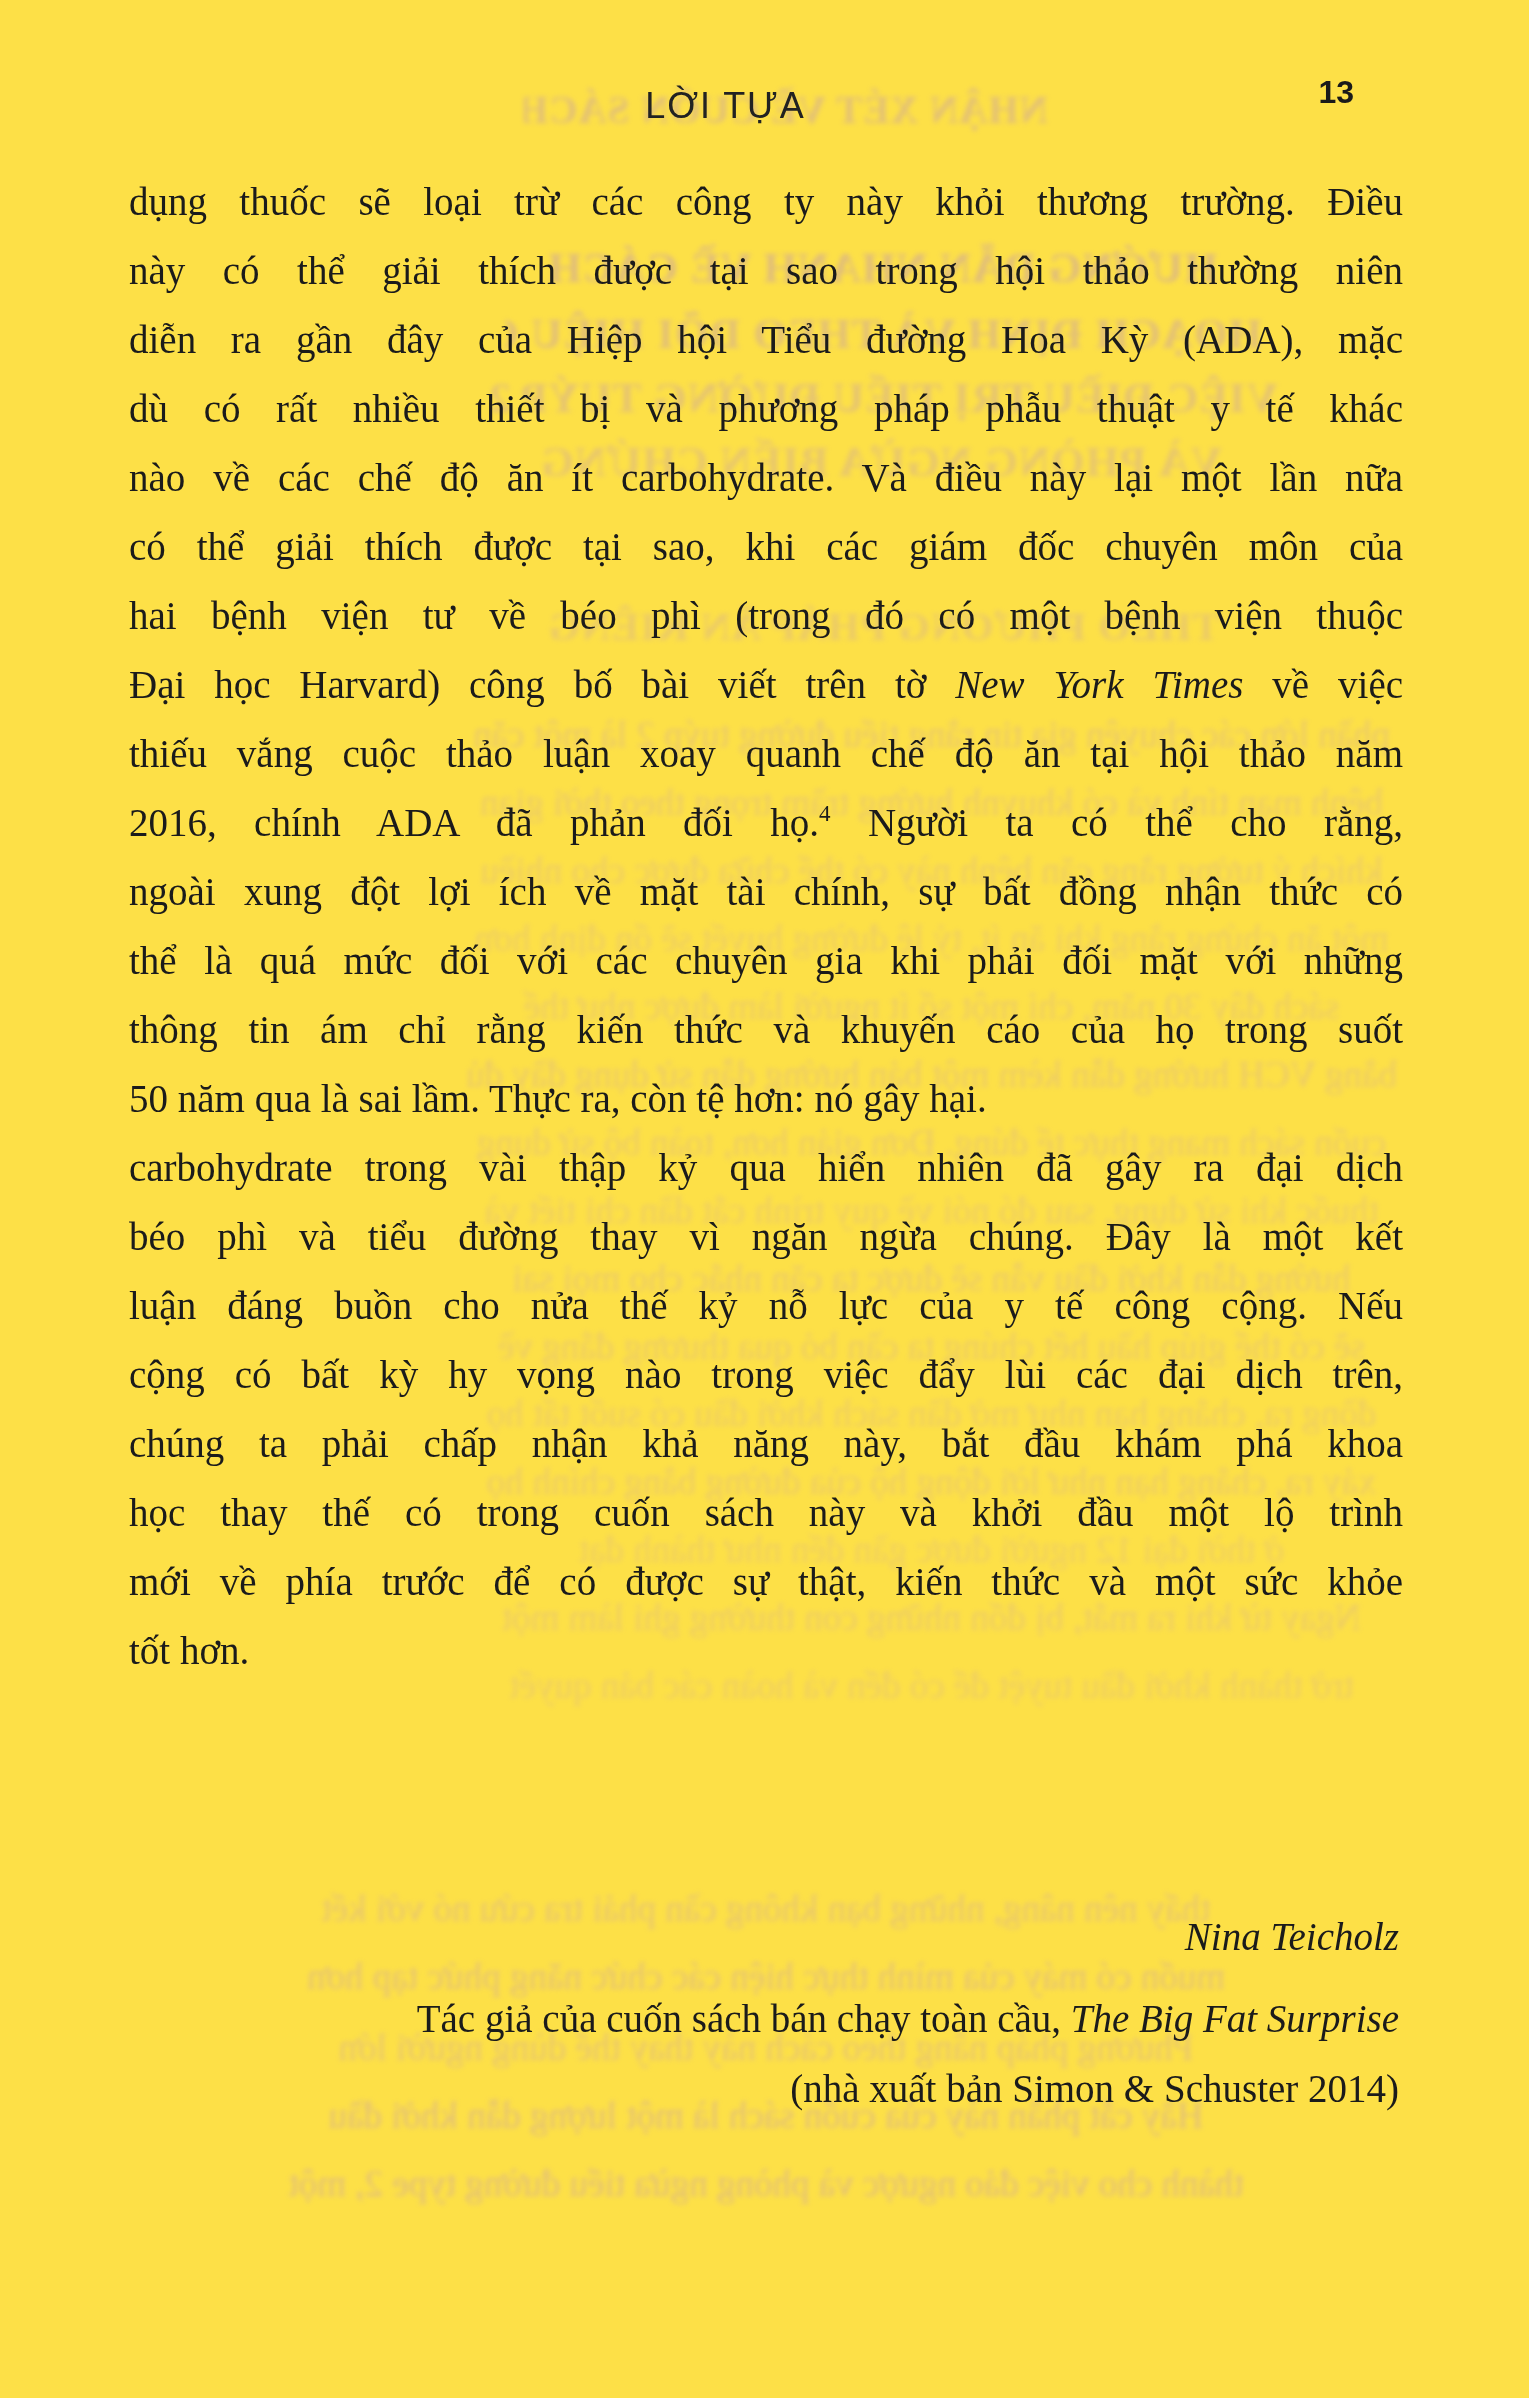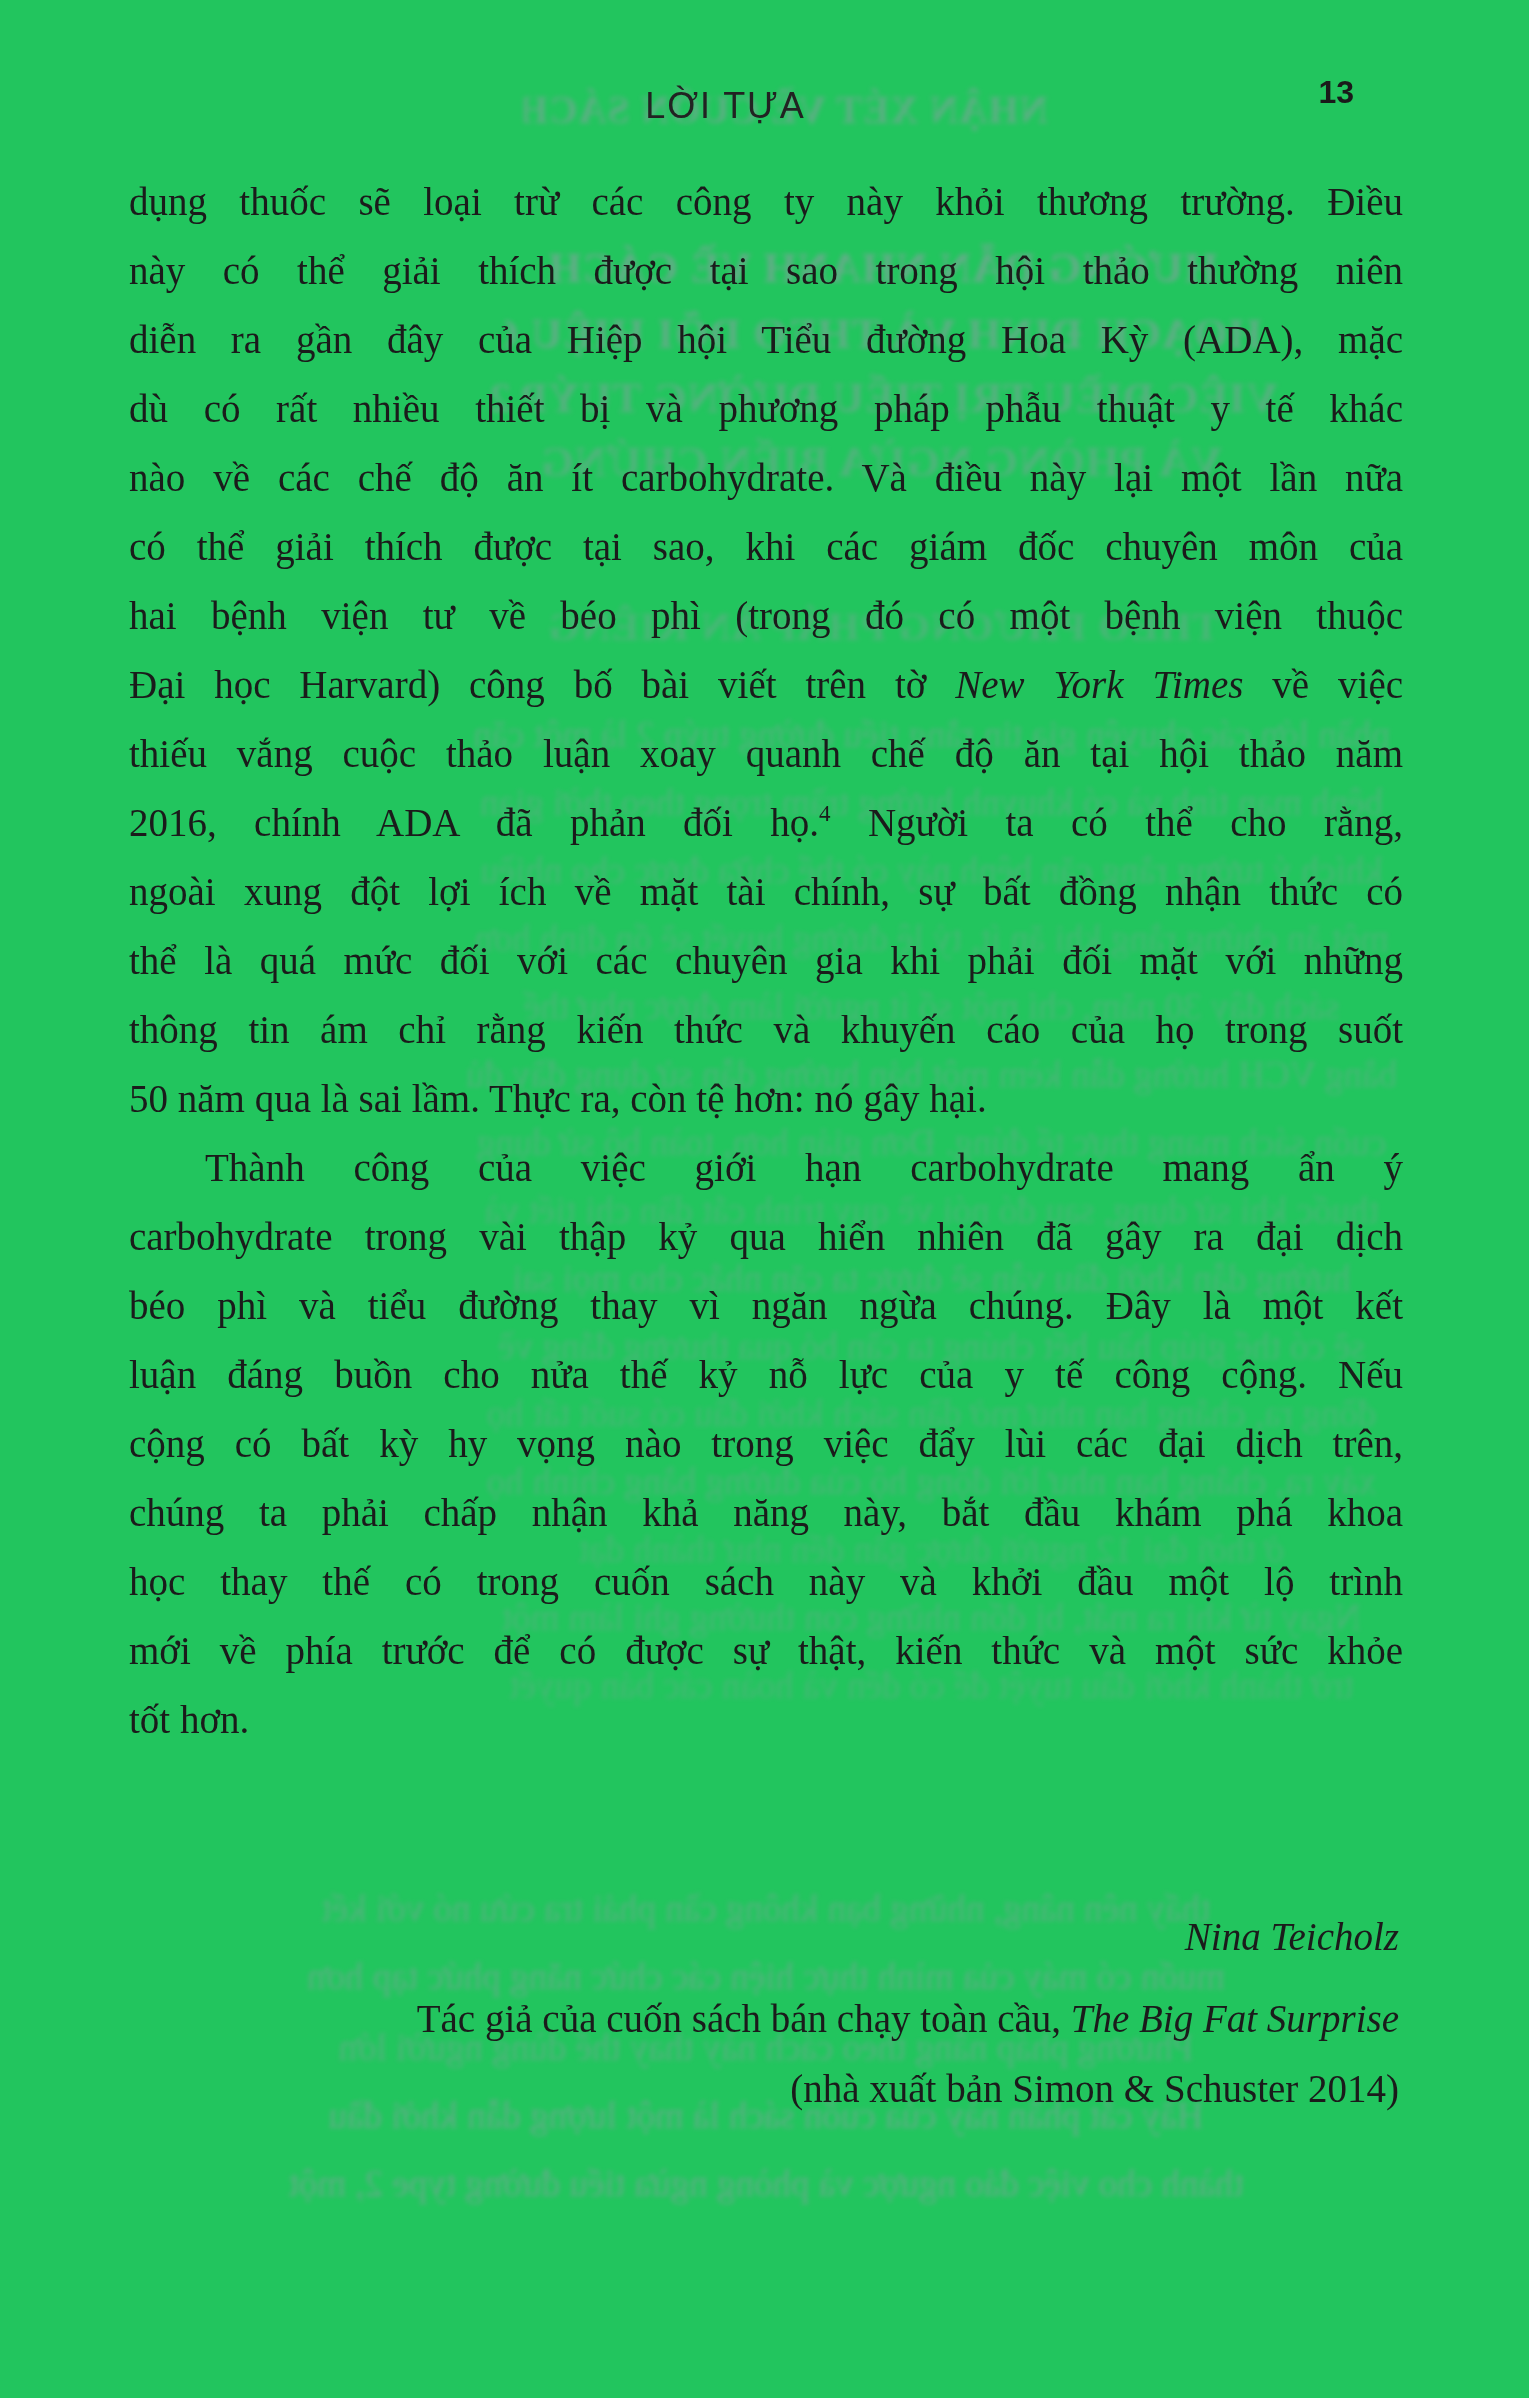--- a/index.html
+++ b/index.html
@@ -1,20 +1,20 @@
 <!DOCTYPE html>
 <html><head>
 <meta charset="utf-8">
 <style>
   html,body{margin:0;padding:0;background:#e8e6e2;}
   .page{
     position:relative;
     width:1529px;height:2399px;
     margin:0 auto;
-    background:#22c55e;
+    background:#fde047;
     overflow:hidden;
     font-family:"Liberation Serif","DejaVu Serif",serif;
     color:#1b1b1b;
   }
   
   .running-head{
     position:absolute;top:85px;left:0;right:0;
     text-align:center;
     padding-right:78px;
     font-family:"Liberation Sans","DejaVu Sans",sans-serif;
@@ -113,21 +113,20 @@
       <div class="line"><span>nào về các chế độ ăn ít carbohydrate. Và điều này lại một lần nữa</span></div>
       <div class="line"><span>có thể giải thích được tại sao, khi các giám đốc chuyên môn của</span></div>
       <div class="line"><span>hai bệnh viện tư về béo phì (trong đó có một bệnh viện thuộc</span></div>
       <div class="line"><span>Đại học Harvard) công bố bài viết trên tờ </span><span class="italic">New York Times</span><span> về việc</span></div>
       <div class="line"><span>thiếu vắng cuộc thảo luận xoay quanh chế độ ăn tại hội thảo năm</span></div>
       <div class="line"><span>2016, chính ADA đã phản đối họ.</span><span class="sup">4</span><span> Người ta có thể cho rằng,</span></div>
       <div class="line"><span>ngoài xung đột lợi ích về mặt tài chính, sự bất đồng nhận thức có</span></div>
       <div class="line"><span>thể là quá mức đối với các chuyên gia khi phải đối mặt với những</span></div>
       <div class="line"><span>thông tin ám chỉ rằng kiến thức và khuyến cáo của họ trong suốt</span></div>
       <div class="line last"><span>50 năm qua là sai lầm. Thực ra, còn tệ hơn: nó gây hại.</span></div>
-      <div class="line indent"><span>Thành công của việc giới hạn carbohydrate mang ẩn ý</span></div>
       <div class="line"><span>carbohydrate trong vài thập kỷ qua hiển nhiên đã gây ra đại dịch</span></div>
       <div class="line"><span>béo phì và tiểu đường thay vì ngăn ngừa chúng. Đây là một kết</span></div>
       <div class="line"><span>luận đáng buồn cho nửa thế kỷ nỗ lực của y tế công cộng. Nếu</span></div>
       <div class="line"><span>cộng có bất kỳ hy vọng nào trong việc đẩy lùi các đại dịch trên,</span></div>
       <div class="line"><span>chúng ta phải chấp nhận khả năng này, bắt đầu khám phá khoa</span></div>
       <div class="line"><span>học thay thế có trong cuốn sách này và khởi đầu một lộ trình</span></div>
       <div class="line"><span>mới về phía trước để có được sự thật, kiến thức và một sức khỏe</span></div>
       <div class="line last"><span>tốt hơn.</span></div>
     </div>
 

